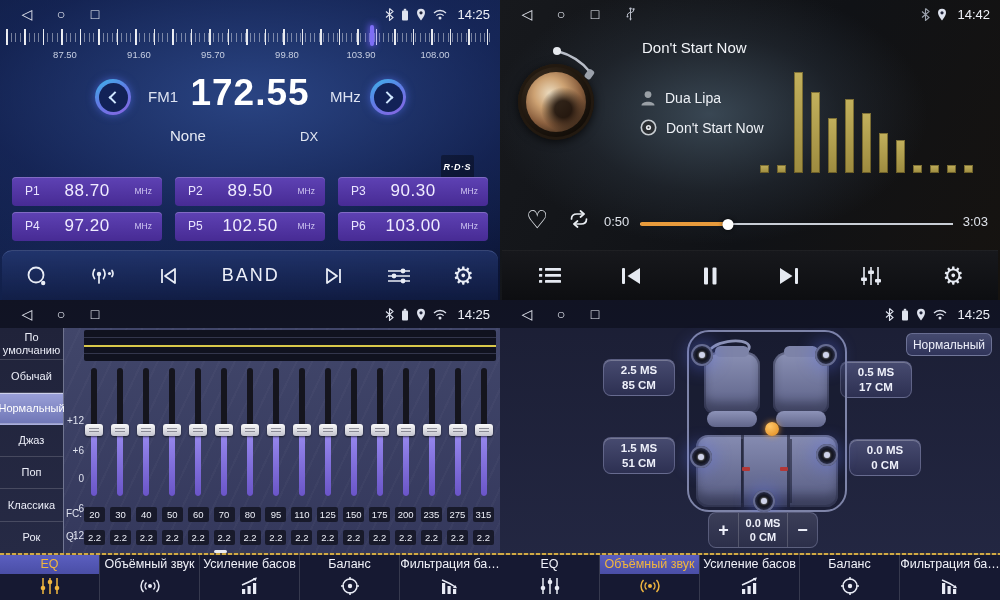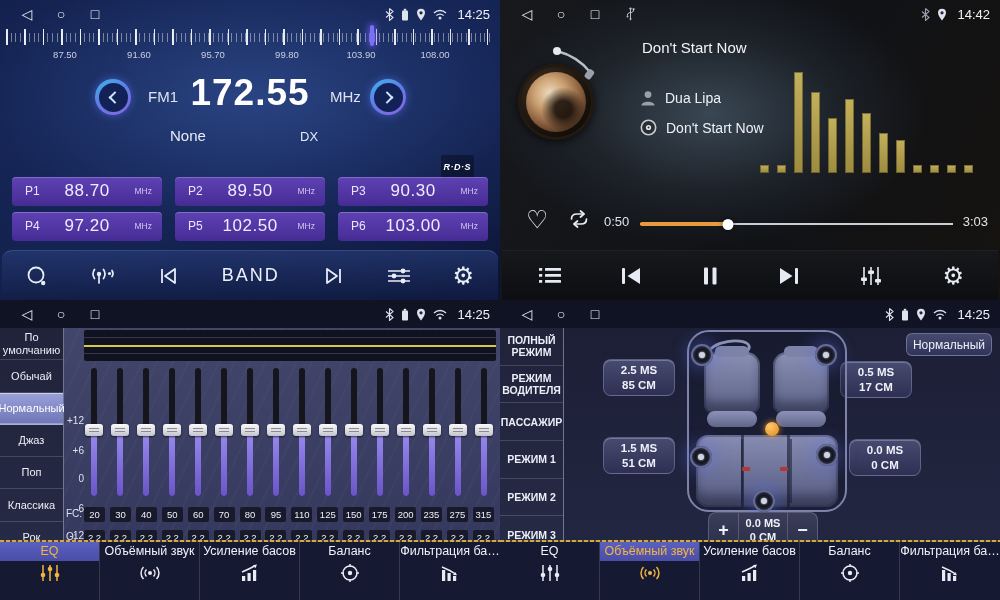--- a/index.html
+++ b/index.html
@@ -92,21 +92,21 @@
   .eqq,.srr{background:linear-gradient(180deg,#1b1e34 0%,#242844 100%);}
   .eqq .statusbar,.srr .statusbar{background:rgba(9,11,22,.55);}
   .side{position:absolute;left:0;top:28px;bottom:47px;width:64px;display:flex;flex-direction:column;
     background:linear-gradient(180deg,#20233a,#262a45);border-right:1px solid rgba(190,195,225,.5);}
   .side-item{flex:1;display:flex;align-items:center;justify-content:center;text-align:center;
     padding:1px 2px;font-size:11px;color:#eceef8;border-bottom:1px solid rgba(255,255,255,.16);
     cursor:pointer;line-height:1.15;}
   .side-item:last-child{border-bottom:none;}
   .side-item.sel{background:linear-gradient(180deg,#9aa0d8,#6f76b6);color:#fff;
     box-shadow:inset 0 1px 0 rgba(255,255,255,.5), inset 0 -1px 0 rgba(255,255,255,.3);}
-  .tabbar{position:absolute;left:0;right:0;bottom:0;height:60px;background:#161932;display:flex;z-index:8;}
+  .tabbar{position:absolute;left:0;right:0;bottom:0;height:47px;background:#161932;display:flex;z-index:8;}
   .tabbar::before{content:"";position:absolute;left:0;right:0;top:0;height:2px;
     background:repeating-linear-gradient(90deg,#d0a944 0 4px,rgba(208,169,68,.3) 4px 6px);}
   .tab{width:100px;display:flex;flex-direction:column;align-items:center;cursor:pointer;
     border-right:1px solid rgba(255,255,255,.14);padding-top:2px;}
   .tab:last-child{border-right:none;}
   .tab-label{width:100%;height:19px;line-height:19px;text-align:center;font-size:12.5px;
     color:#f0f1f8;white-space:nowrap;overflow:hidden;}
   .tab.active .tab-label{background:linear-gradient(180deg,#5b5fc0,#4a4ea6);color:#f2b63d;}
   .tab-icon{height:24px;display:grid;place-items:center;color:#e9ebf5;}
   .tab.active .tab-icon{color:#f0b63f;}
@@ -706,28 +706,20 @@
           </svg>
         <svg width="14" height="11">
             <path d="M1 4 A8.5 8.5 0 0 1 13 4" stroke="#dfe3ee" fill="none" stroke-width="1.3"></path>
             <path d="M3.4 6.6 A5 5 0 0 1 10.6 6.6" stroke="#dfe3ee" fill="none" stroke-width="1.3"></path>
             <circle cx="7" cy="9" r="1.5" fill="#dfe3ee"></circle>
           </svg>
         <span class="sb-time">14:25</span>
       </span>
     </div>
 
-    <aside class="side">
-      <div class="side-item">ПОЛНЫЙ РЕЖИМ</div>
-      <div class="side-item">РЕЖИМ ВОДИТЕЛЯ</div>
-      <div class="side-item">ПАССАЖИР</div>
-      <div class="side-item">РЕЖИМ 1</div>
-      <div class="side-item">РЕЖИМ 2</div>
-      <div class="side-item">РЕЖИМ 3</div>
-    </aside>
 
     <div class="profile-btn">Нормальный</div>
 
     <div class="ms-btn" style="left:103px;top:59px">
       <span>2.5 MS</span>
       <span>85 CM</span>
     </div>
     <div class="ms-btn" style="left:103px;top:137px">
       <span>1.5 MS</span>
       <span>51 CM</span>

